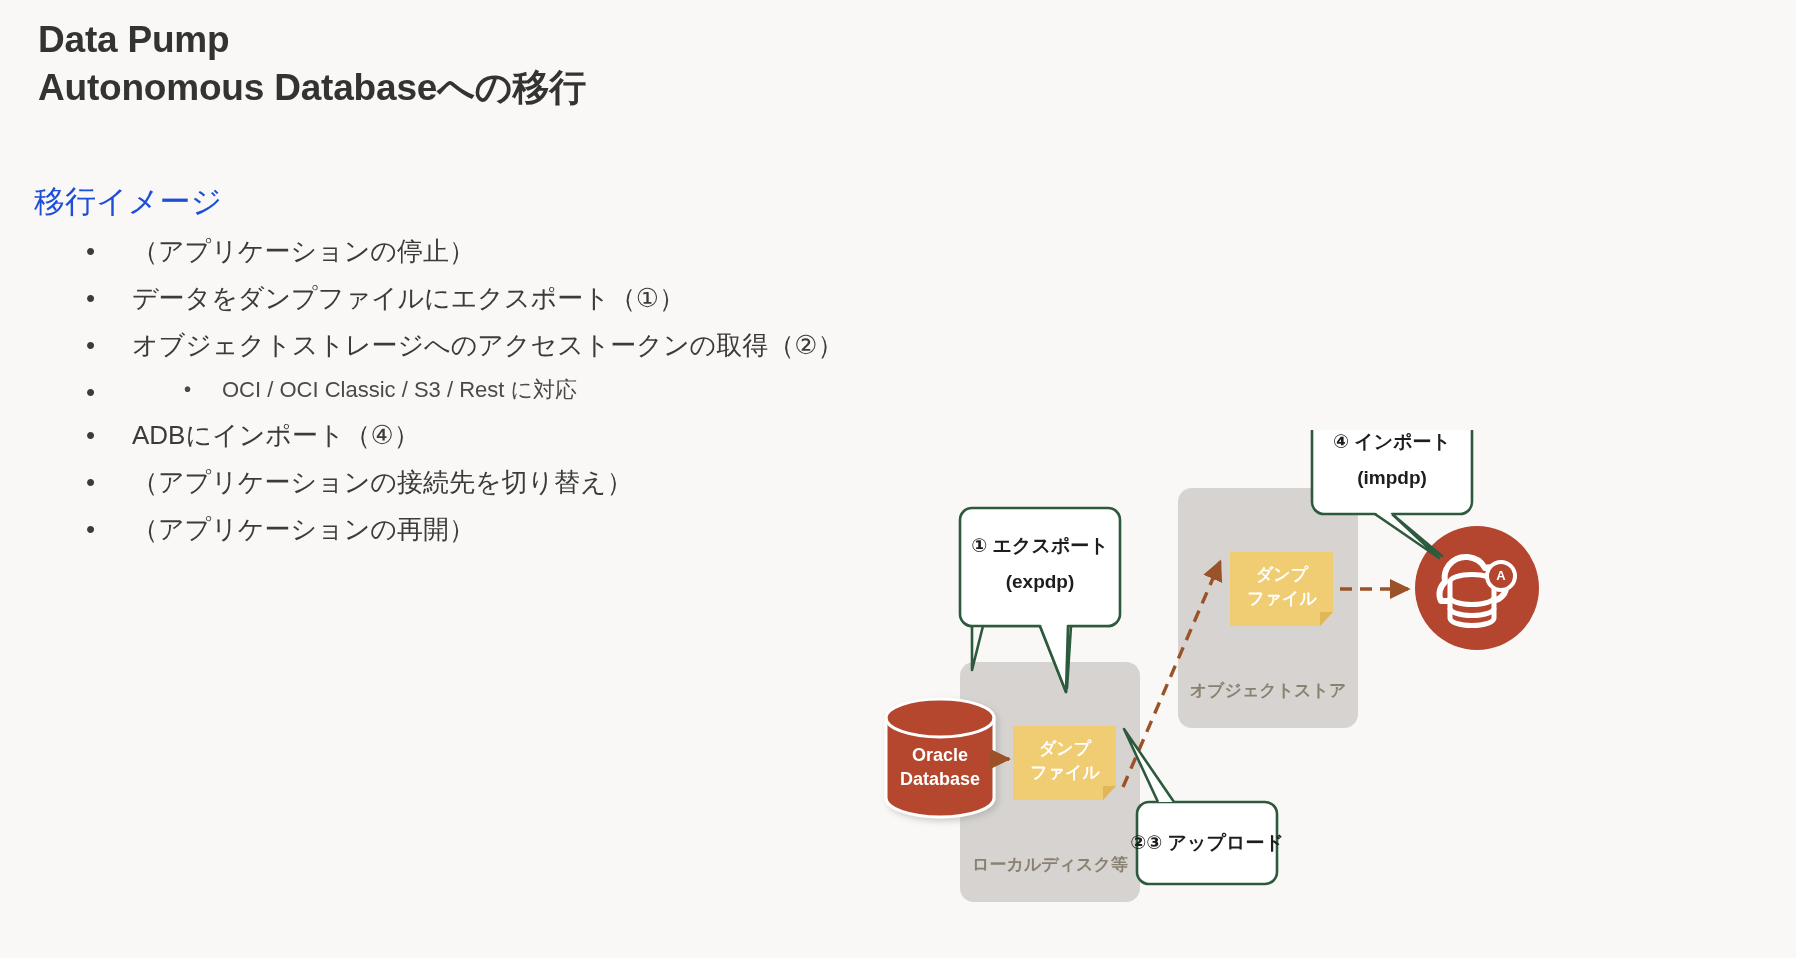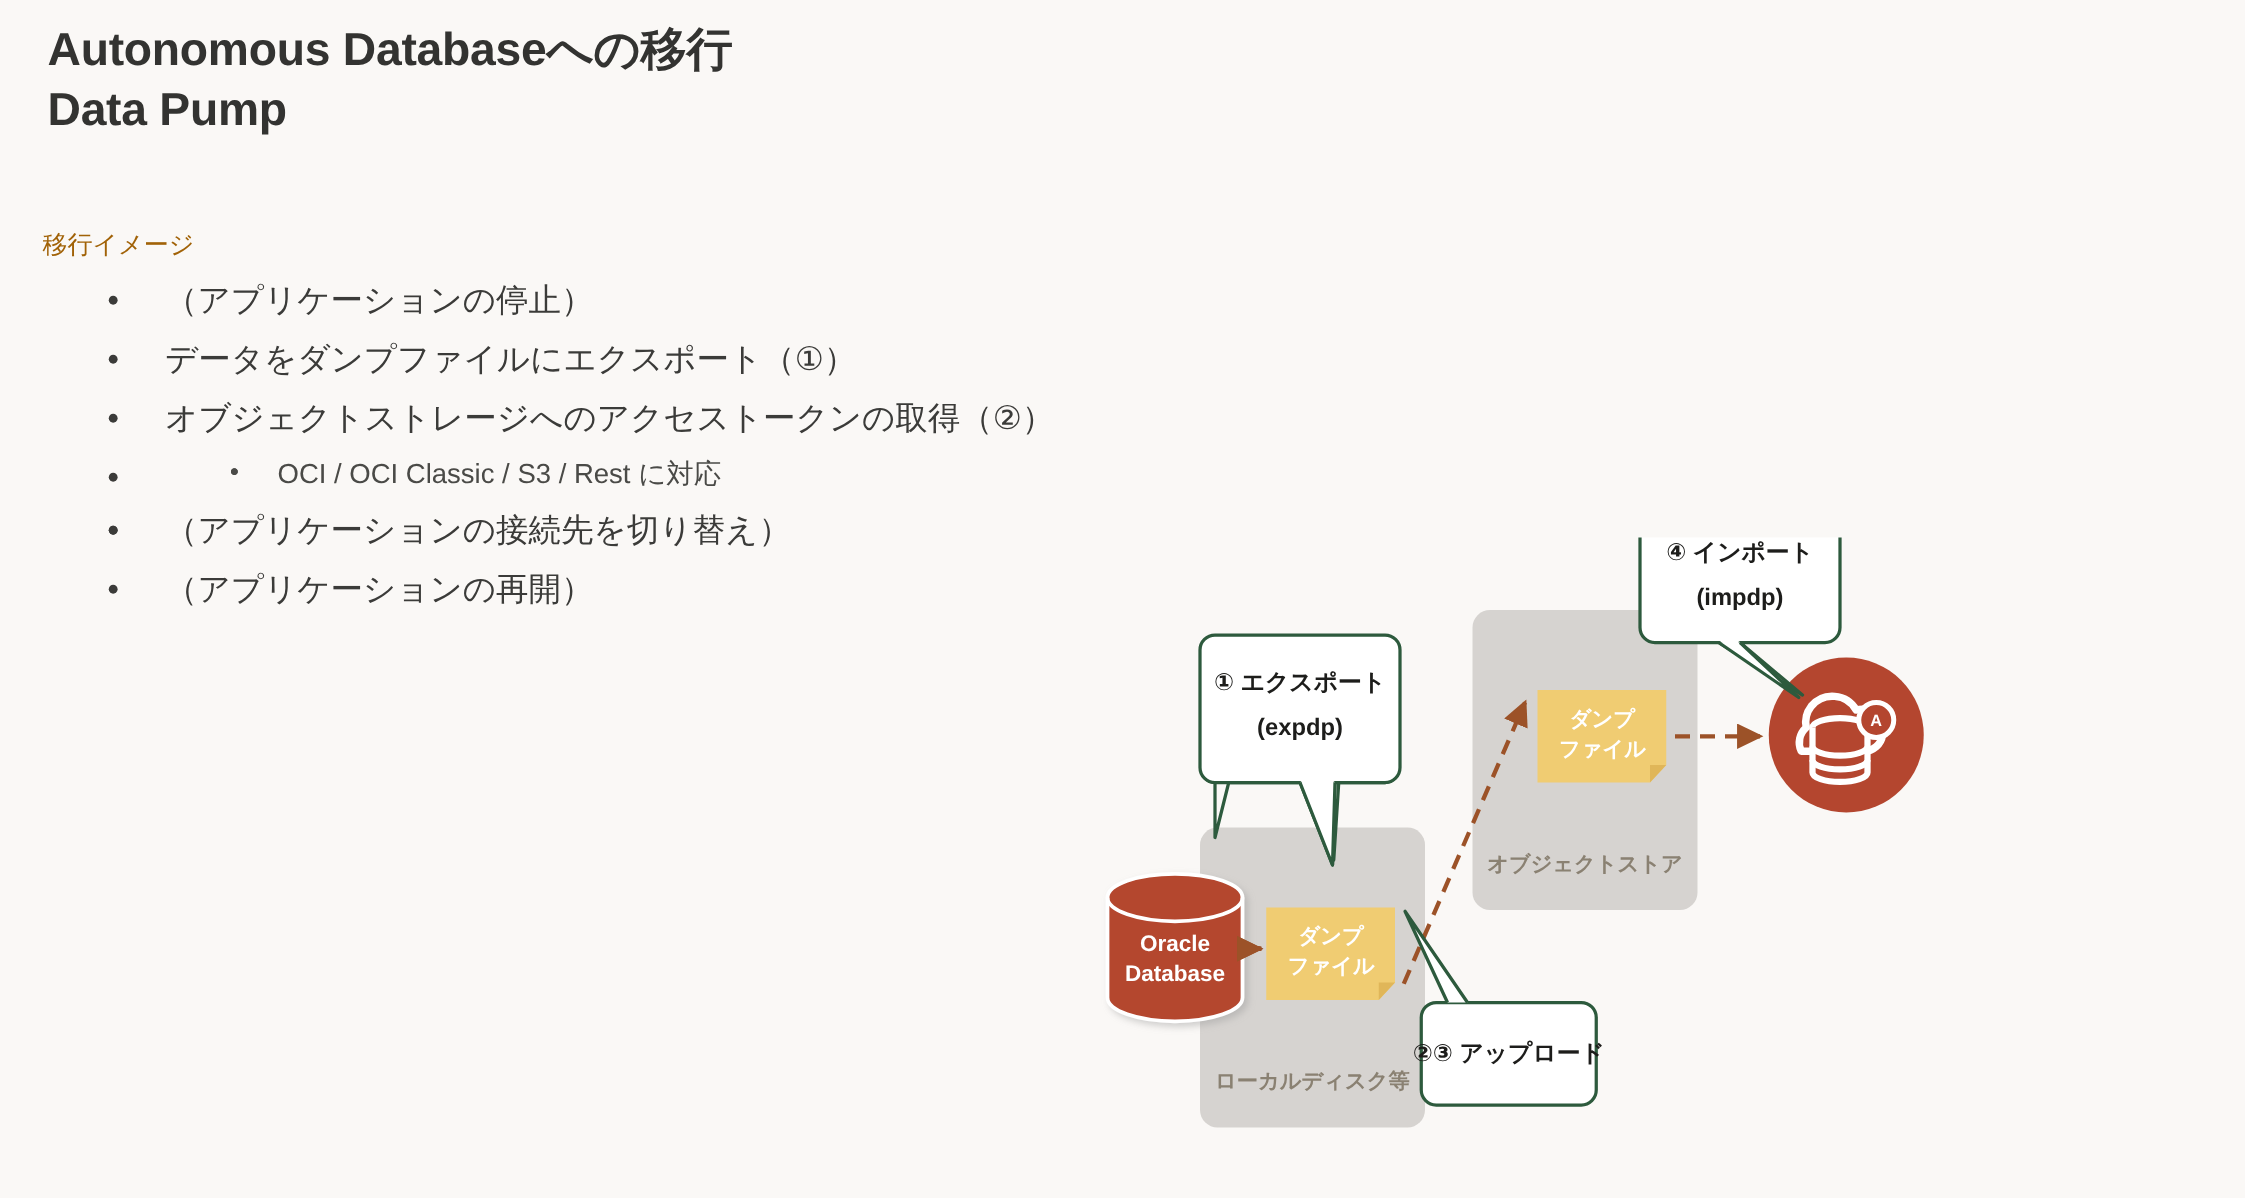--- a/index.html
+++ b/index.html
@@ -33,23 +33,23 @@
   }
 
   
   #content-block {
     position: absolute;
     left: 34px;
     top: 186px;
     width: 880px;
   }
   .lead-line {
-    font-size: 20px;
-    line-height: 1.0;
-    color: #a16207;
+    font-size: 31px;
+    line-height: 1.0;
+    color: #1d4ed8;
     margin-bottom: 21px;
   }
   ul.lv1 {
     list-style: none;
     margin: 0;
     padding: 0 0 0 50px;
   }
   ul.lv1 > li.bullet-row {
     position: relative;
     font-size: 26px;
@@ -124,22 +124,22 @@
     font-size: 18px;
     font-weight: bold;
     fill: #ffffff;
     text-anchor: middle;
   }
 </style>
 </head>
 <body>
 
 <div id="title-block">
+  <div class="title-line">Data Pump</div>
   <div class="title-line">Autonomous Databaseへの移行</div>
-  <div class="title-line">Data Pump</div>
 </div>
 
 <div id="content-block">
   <div class="lead-line">移行イメージ</div>
 
   <ul class="lv1">
     <li class="bullet-row">
       <span class="dot">•</span>
       <span>（アプリケーションの停止）</span>
     </li>
@@ -158,20 +158,21 @@
           <span class="dot">•</span>
         </li>
         <li class="subbullet-row">
           <span class="dot">•</span>
           <span>OCI / OCI Classic / S3 / Rest に対応</span>
         </li>
       </ul>
     </li>
     <li class="bullet-row">
       <span class="dot">•</span>
+      <span>ADBにインポート（④）</span>
     </li>
     <li class="bullet-row">
       <span class="dot">•</span>
       <span>（アプリケーションの接続先を切り替え）</span>
     </li>
     <li class="bullet-row">
       <span class="dot">•</span>
       <span>（アプリケーションの再開）</span>
     </li>
   </ul>

